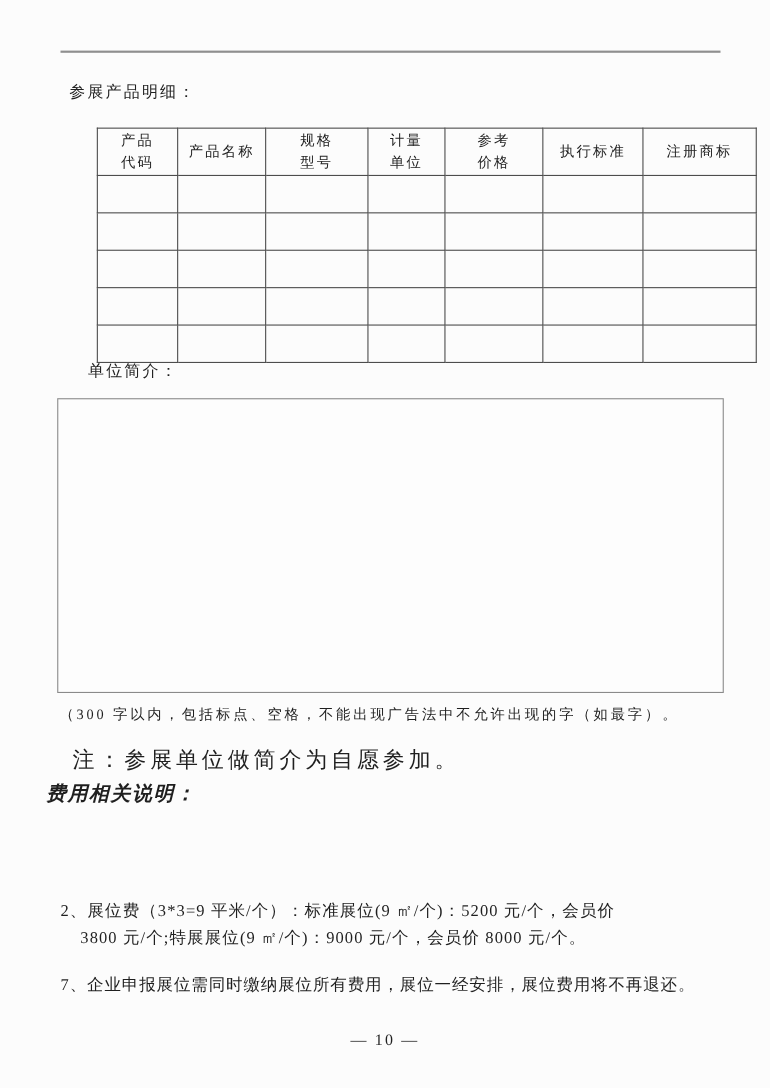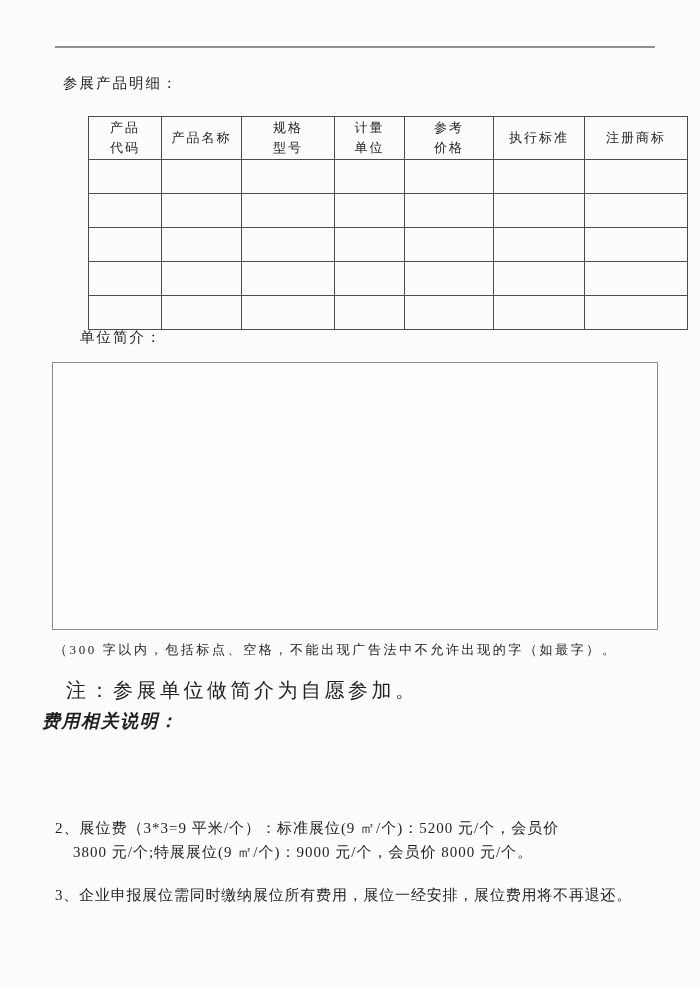--- a/index.html
+++ b/index.html
@@ -189,16 +189,17 @@
 
   <div class="note-line voluntary-note">注：参展单位做简介为自愿参加。</div>
 
   <div class="fee-heading">费用相关说明：</div>
 
 
   <div class="fee-line fee-2a">2、展位费（3*3=9 平米/个）：标准展位(9 ㎡/个)：5200 元/个，会员价</div>
 
   <div class="fee-line fee-2b">3800 元/个;特展展位(9 ㎡/个)：9000 元/个，会员价 8000 元/个。</div>
 
-  <div class="fee-line fee-3">3、企业申报展位需同时缴纳展位所有费用，展位一经安排，展位费用将不再退还。</div>
-
+  <div class="fee-line fee-3">7、企业申报展位需同时缴纳展位所有费用，展位一经安排，展位费用将不再退还。</div>
+
+  <div class="page-number">— 10 —</div>
 
 </div>
 
 </body></html>

